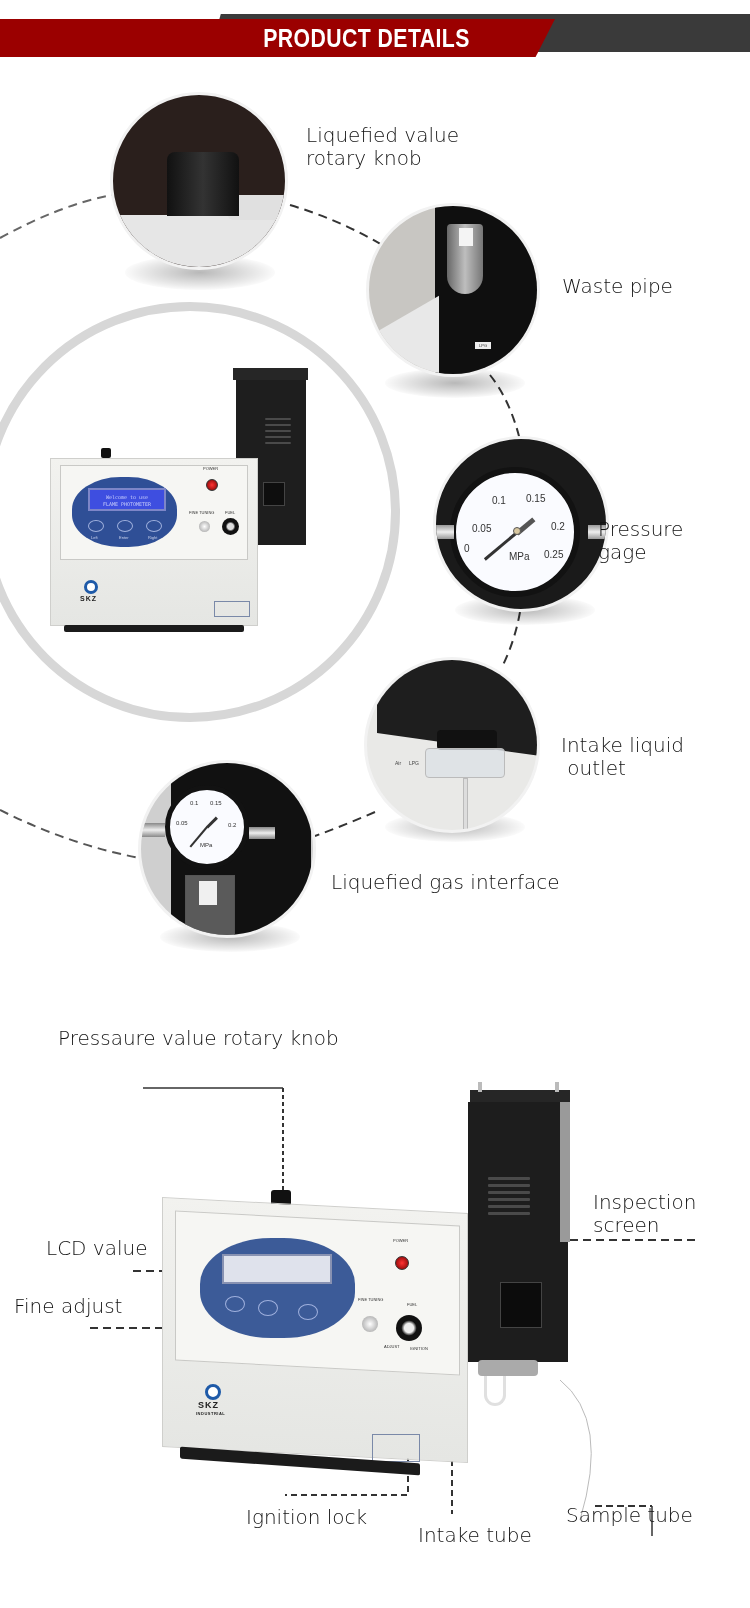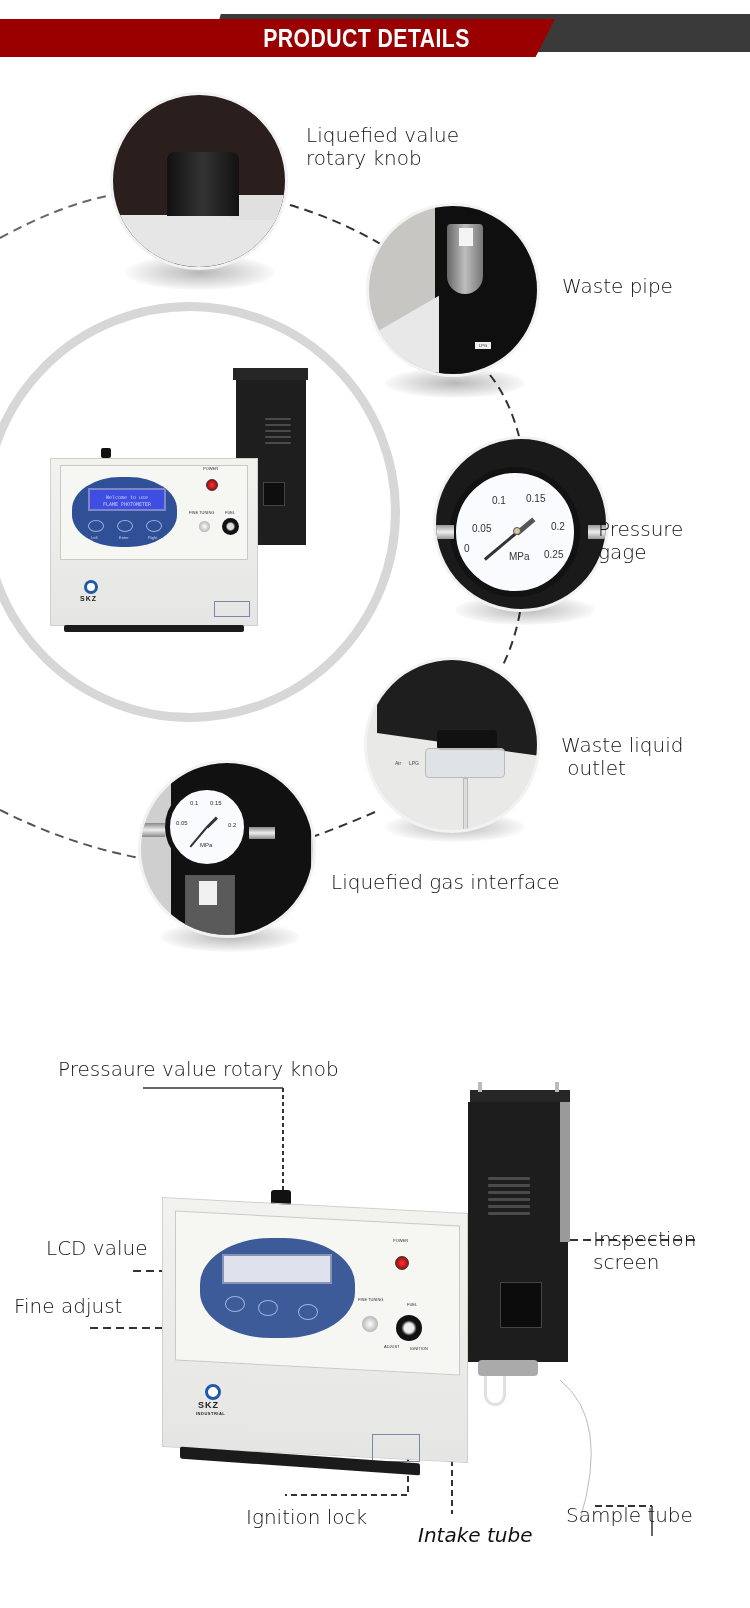--- a/index.html
+++ b/index.html
@@ -171,21 +171,21 @@
 <div class="shadow" style="left:385px;top:812px;width:140px;height:30px;"></div>
 <div class="circle" style="left:364px;top:657px;width:176px;height:176px;background:#e9e9e7;">
   <div class="abs" style="left:10px;top:0;width:170px;height:85px;background:#1e1e1e;transform:skewY(8deg);"></div>
   <div class="abs" style="left:70px;top:70px;width:60px;height:20px;background:#111;border-radius:4px;"></div>
   <div class="abs" style="left:58px;top:88px;width:80px;height:30px;background:rgba(220,225,230,0.8);border:1px solid #bbb;border-radius:4px;"></div>
   <div class="abs" style="left:96px;top:118px;width:5px;height:60px;background:#ddd;border:1px solid #bbb;"></div>
   <div class="abs" style="left:28px;top:100px;font-size:5px;color:#444;">Air</div>
   <div class="abs" style="left:42px;top:100px;font-size:5px;color:#444;">LPG</div>
 </div>
 <div class="label" style="left:561px;top:734px;">
-  <div>Waste liquid</div>
+  <div>Intake liquid</div>
   <div style="white-space:pre;"> outlet</div>
 </div>
 
 <div class="shadow" style="left:160px;top:922px;width:140px;height:30px;"></div>
 <div class="circle" style="left:138px;top:760px;width:178px;height:178px;background:#cfcfcf;">
   <div class="abs" style="left:30px;top:0;width:140px;height:180px;background:#111;"></div>
   <div class="gauge-face" style="left:24px;top:22px;width:84px;height:84px;border-width:5px;">
     <div class="gauge-num" style="left:20px;top:10px;font-size:6px;">0.1</div>
     <div class="gauge-num" style="left:40px;top:10px;font-size:6px;">0.15</div>
     <div class="gauge-num" style="left:6px;top:30px;font-size:6px;">0.05</div>
@@ -237,22 +237,22 @@
   <div class="dev-knob" style="left:396px;top:1315px;width:26px;height:26px;background:radial-gradient(#eee 25%,#111 42%);"></div>
   <div class="dev-small" style="left:384px;top:1344px;">ADJUST</div>
   <div class="dev-small" style="left:410px;top:1346px;">IGNITION</div>
   <div class="dev-logo" style="left:205px;top:1384px;width:16px;height:16px;"></div>
   <div class="dev-logo-txt" style="left:198px;top:1400px;">SKZ</div>
   <div class="dev-logo-txt" style="left:196px;top:1411px;font-size:4px;letter-spacing:0.5px;">INDUSTRIAL</div>
   <div class="dev-rect" style="left:372px;top:1434px;width:48px;height:28px;"></div>
   <div class="dev-foot" style="left:180px;top:1455px;width:240px;height:12px;transform:skewY(4deg);"></div>
 </div>
 
-<div class="label" style="left:58px;top:1058px;">Pressaure value rotary knob</div>
+<div class="label" style="left:58px;top:1027px;">Pressaure value rotary knob</div>
 <div class="label" style="left:46px;top:1237px;">LCD value</div>
 <div class="label" style="left:14px;top:1295px;">Fine adjust</div>
-<div class="label" style="left:593px;top:1191px;margin-top:37px;">
+<div class="label" style="left:593px;top:1191px;">
   <div>Inspection</div>
   <div>screen</div>
 </div>
 <div class="label" style="left:246px;top:1506px;">Ignition lock</div>
-<div class="label" style="left:418px;top:1524px;font-style:italic;">Intake tube</div>
+<div class="label" style="left:418px;top:1524px;">Intake tube</div>
 <div class="label" style="left:566px;top:1504px;">Sample tube</div>
 
 </body></html>

